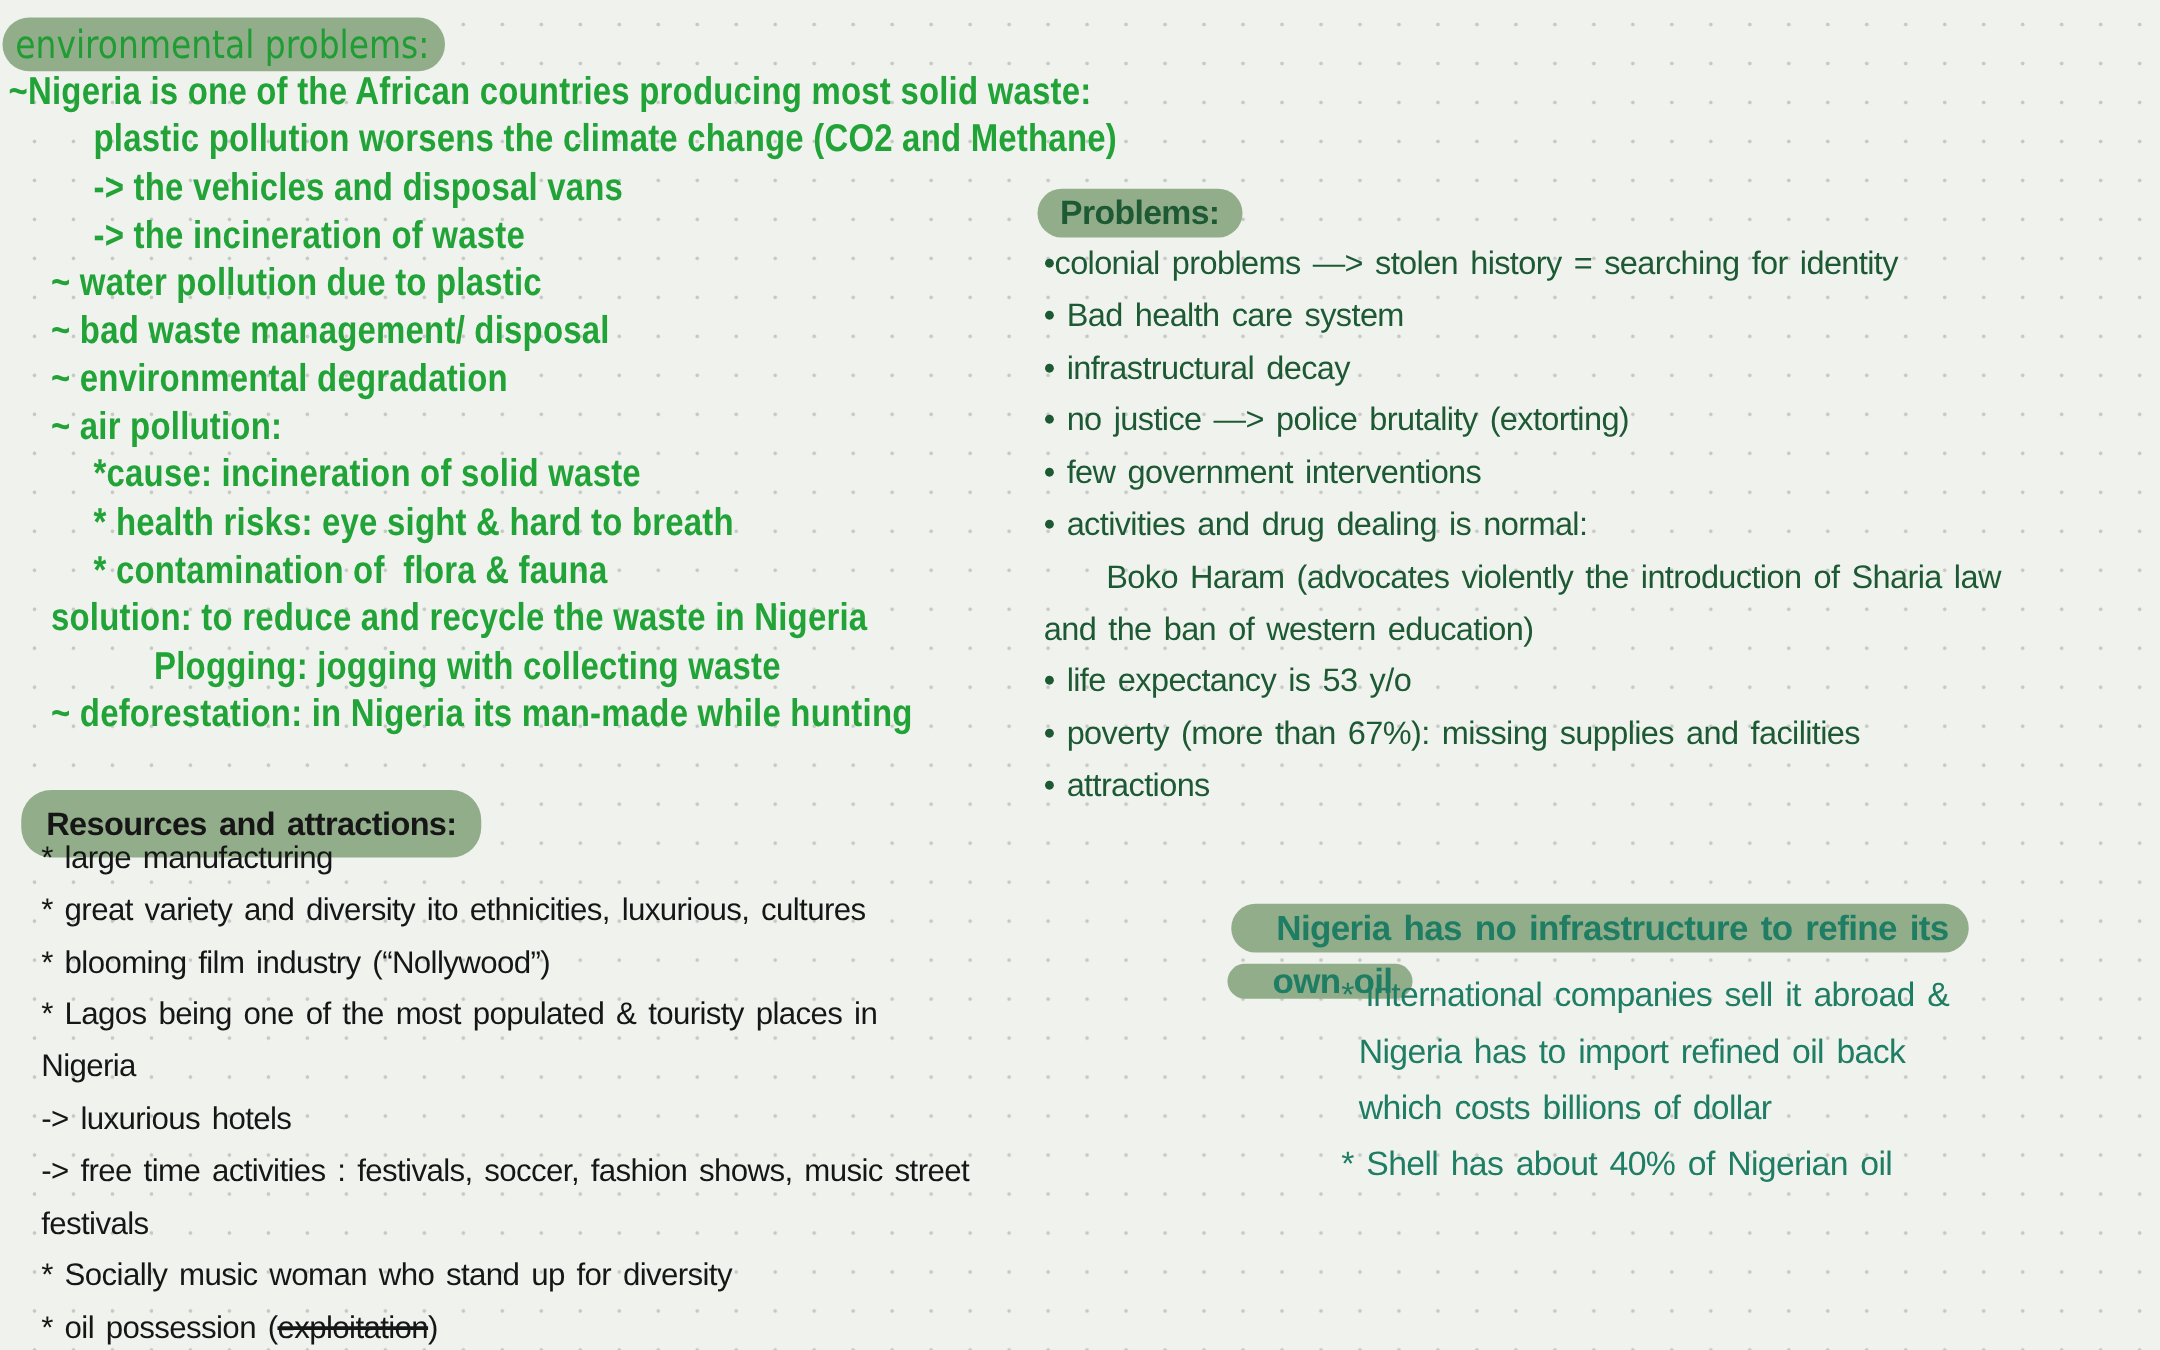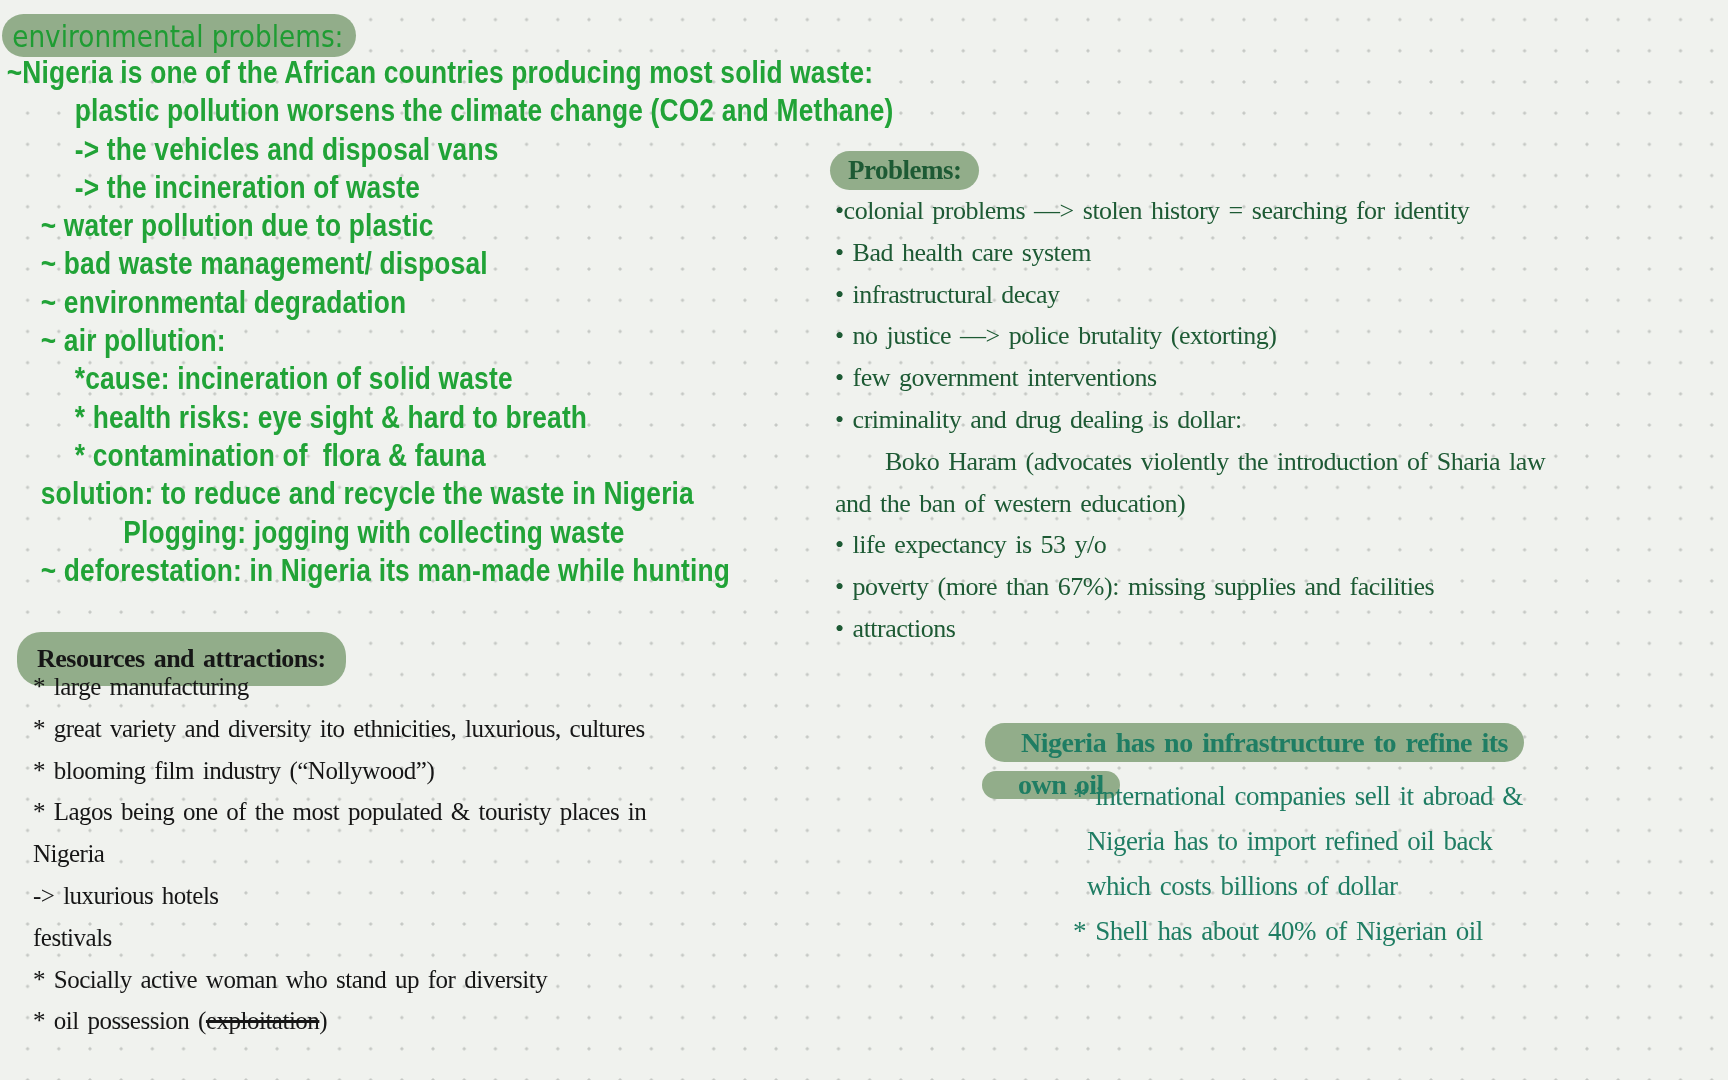--- a/index.html
+++ b/index.html
@@ -43,21 +43,21 @@
   #env-lines .ind-1{padding-left:48px;}
   #env-lines .ind-2{padding-left:88px;}
   #env-lines .ind-3{padding-left:145px;}
   #env-pill{left:2px;top:14px;width:354px;height:43px;}
   #env-pill span{
     font-size:31px;color:#1f9c33;padding-left:12px;
     transform:scaleX(0.85);transform-origin:0 50%;
   }
 
   
-  .hand{font-family:Liberation Serif, serif;letter-spacing:-0.5px;word-spacing:3px;}
+  .hand{font-family:Liberation Sans, sans-serif;letter-spacing:-0.5px;word-spacing:3px;}
 
   #problems-lines{left:835px;top:190px;color:var(--dark-green);}
   #problems-lines .line{font-size:26px;line-height:41.8px;}
   #problems-lines .ind-1{padding-left:50px;}
   #problems-pill{left:830px;top:151px;height:39px;padding:0 18px;}
   #problems-pill span{font-size:27px;color:var(--dark-green);font-weight:700;letter-spacing:-0.5px;}
 
   #resources-lines{left:33px;top:666px;color:var(--ink);}
   #resources-lines .line{font-size:25px;line-height:41.8px;}
   #resources-pill{left:17px;top:632px;height:54px;padding:0 20px;text-align:right;}
@@ -97,40 +97,41 @@
 
 <div class="pill" id="problems-pill">
   <span class="hand">Problems:</span>
 </div>
 <div class="abs hand" id="problems-lines">
     <div class="line ind-0">•colonial problems —&gt; stolen history = searching for identity</div>
     <div class="line ind-0">• Bad health care system</div>
     <div class="line ind-0">• infrastructural decay</div>
     <div class="line ind-0">• no justice —&gt; police brutality (extorting)</div>
     <div class="line ind-0">• few government interventions</div>
-    <div class="line ind-0">• criminality and drug dealing is dollar:</div>
+    <div class="line ind-0">• activities and drug dealing is normal:</div>
     <div class="line ind-1">Boko Haram (advocates violently the introduction of Sharia law</div>
     <div class="line ind-0">and the ban of western education)</div>
     <div class="line ind-0">• life expectancy is 53 y/o</div>
     <div class="line ind-0">• poverty (more than 67%): missing supplies and facilities</div>
     <div class="line ind-0">• attractions</div>
   </div>
 
 <div class="pill" id="resources-pill">
   <span class="hand">Resources and attractions:</span>
 </div>
 <div class="abs hand" id="resources-lines">
     <div class="line ind-0">* large manufacturing</div>
     <div class="line ind-0">* great variety and diversity ito ethnicities, luxurious, cultures</div>
     <div class="line ind-0">* blooming film industry (“Nollywood”)</div>
     <div class="line ind-0">* Lagos being one of the most populated &amp; touristy places in</div>
     <div class="line ind-0">Nigeria</div>
     <div class="line ind-0">-&gt; luxurious hotels</div>
+    <div class="line ind-0">-&gt; free time activities : festivals, soccer, fashion shows, music street</div>
     <div class="line ind-0">festivals</div>
-    <div class="line ind-0">* Socially active woman who stand up for diversity</div>
+    <div class="line ind-0">* Socially music woman who stand up for diversity</div>
     <div class="line ind-0"><span>* oil possession (</span><span class="strike">exploitation</span><span>)</span></div>
   </div>
 
 <div class="pill" id="oil-pill-1">
   <span class="hand">Nigeria has no infrastructure to refine its</span>
 </div>
 <div class="pill" id="oil-pill-2">
   <span class="hand">own oil</span>
 </div>
 <div class="abs hand" id="oil-lines">

